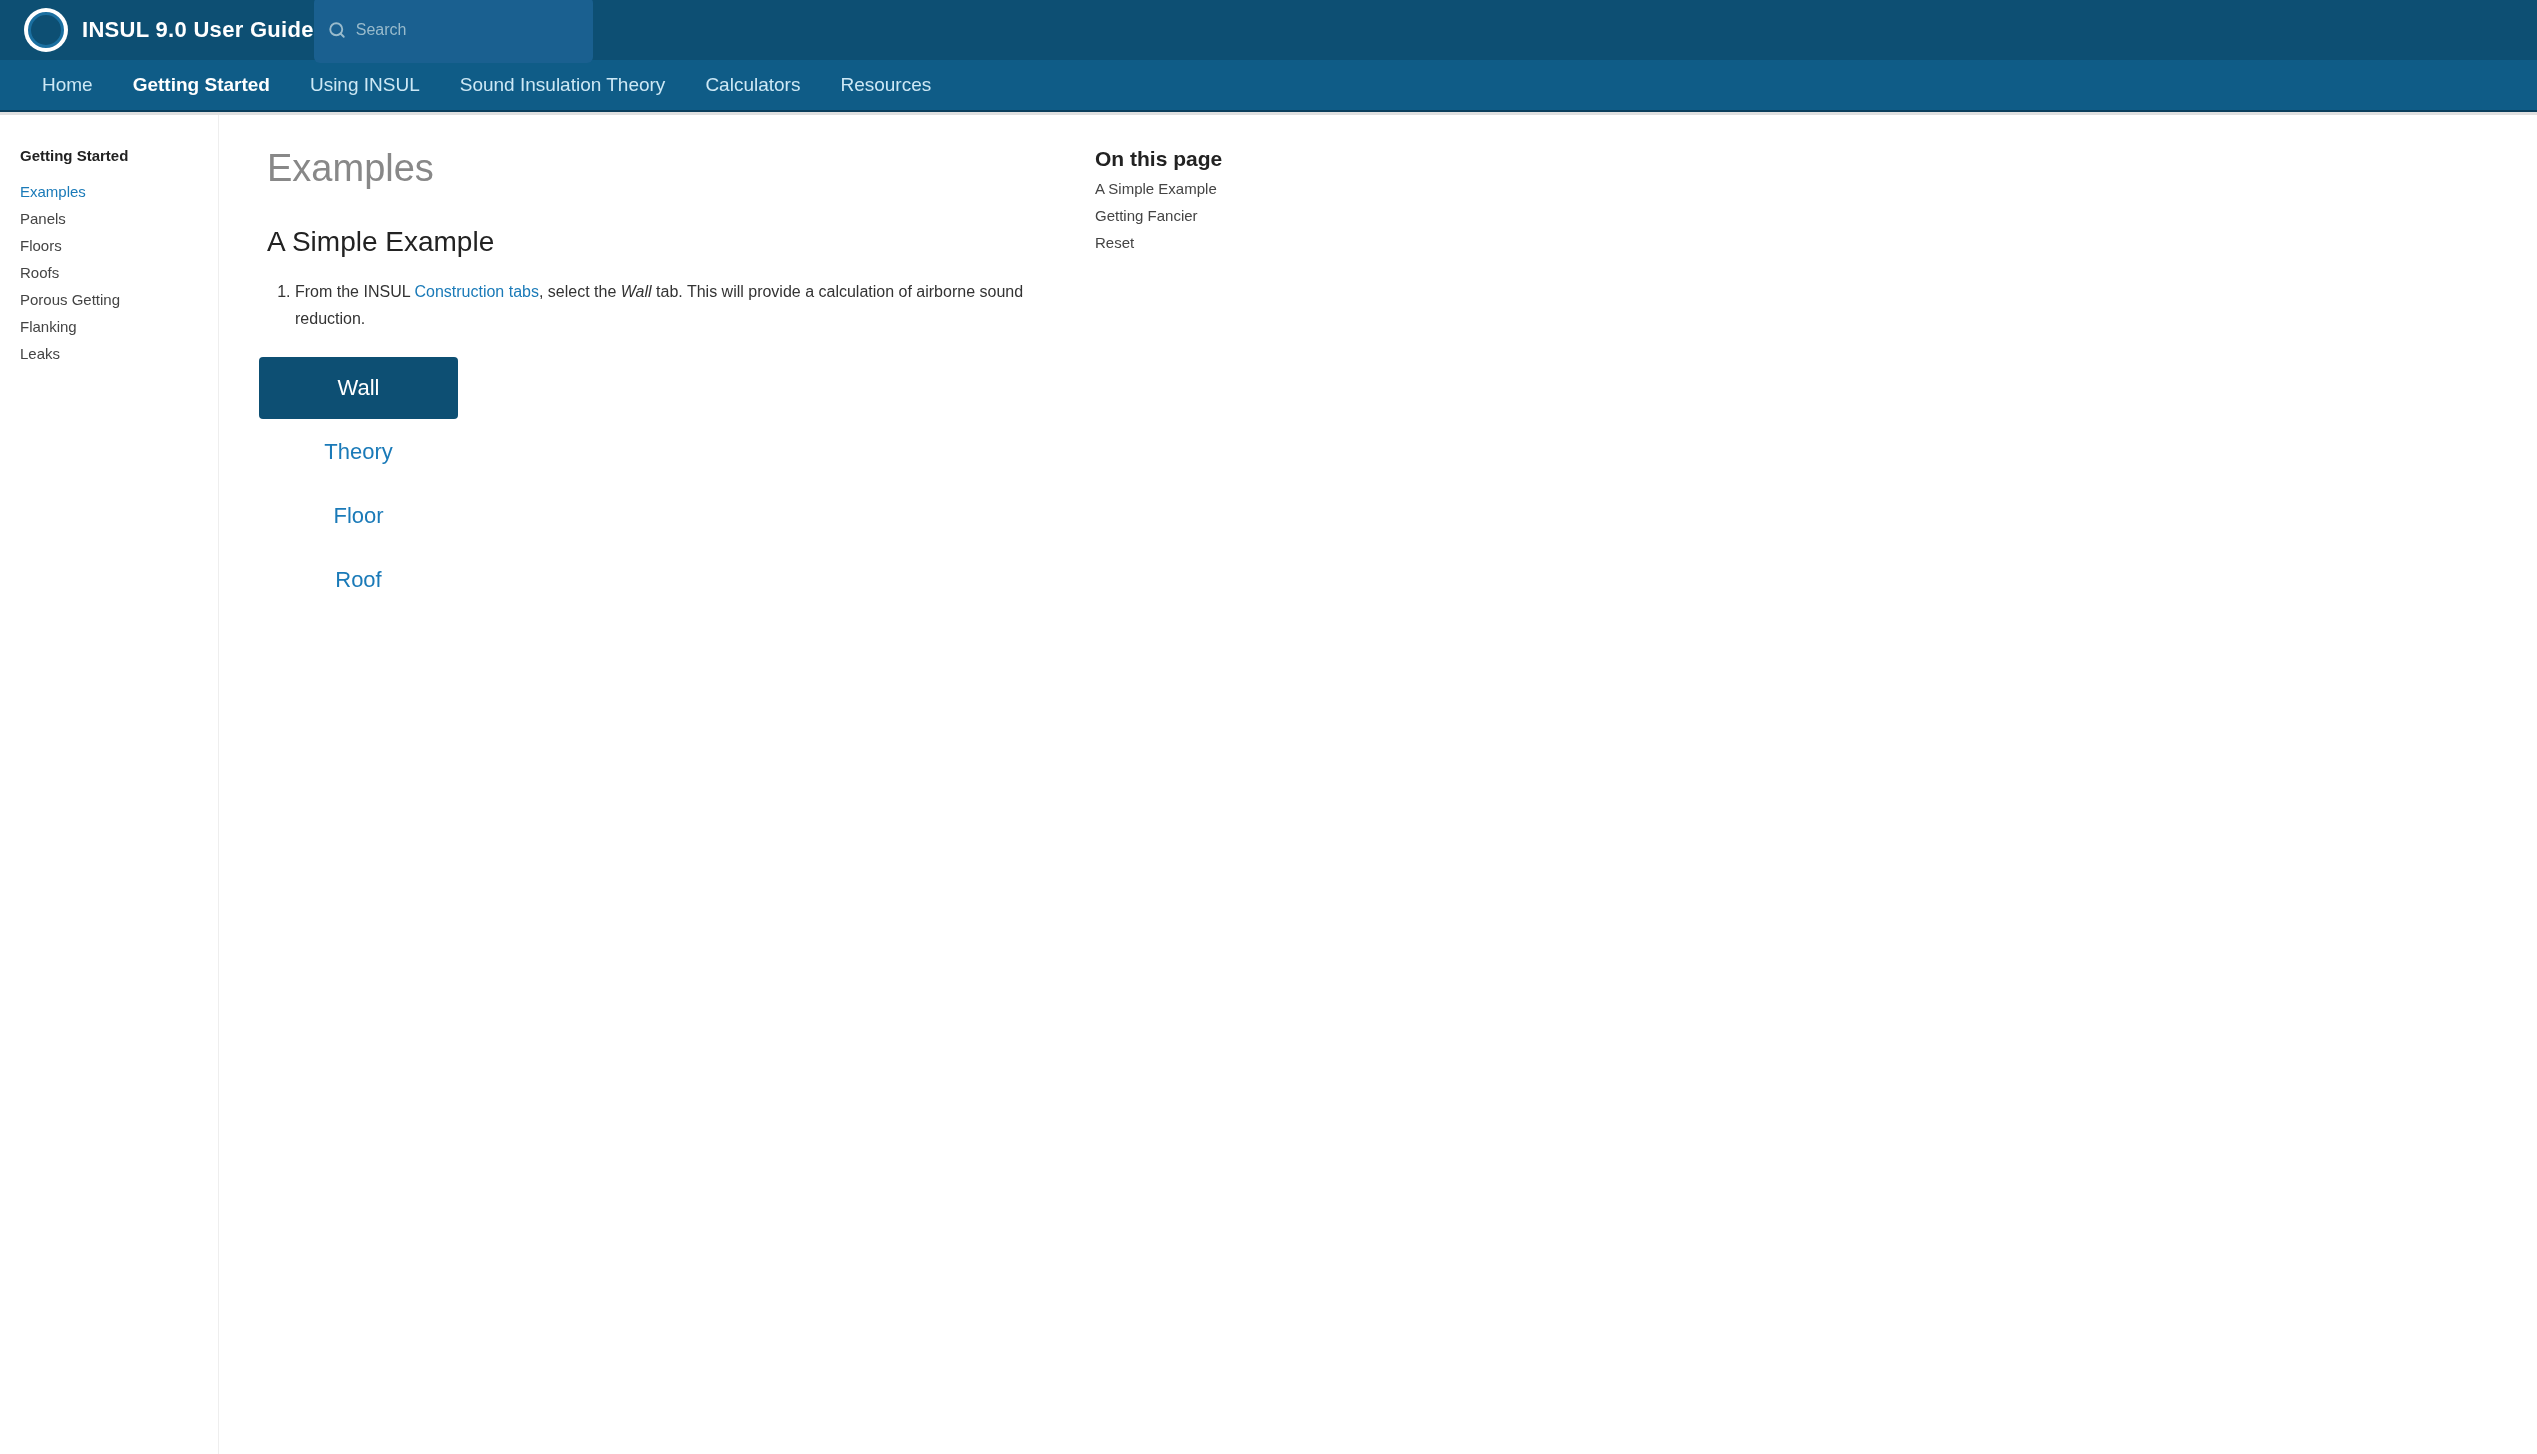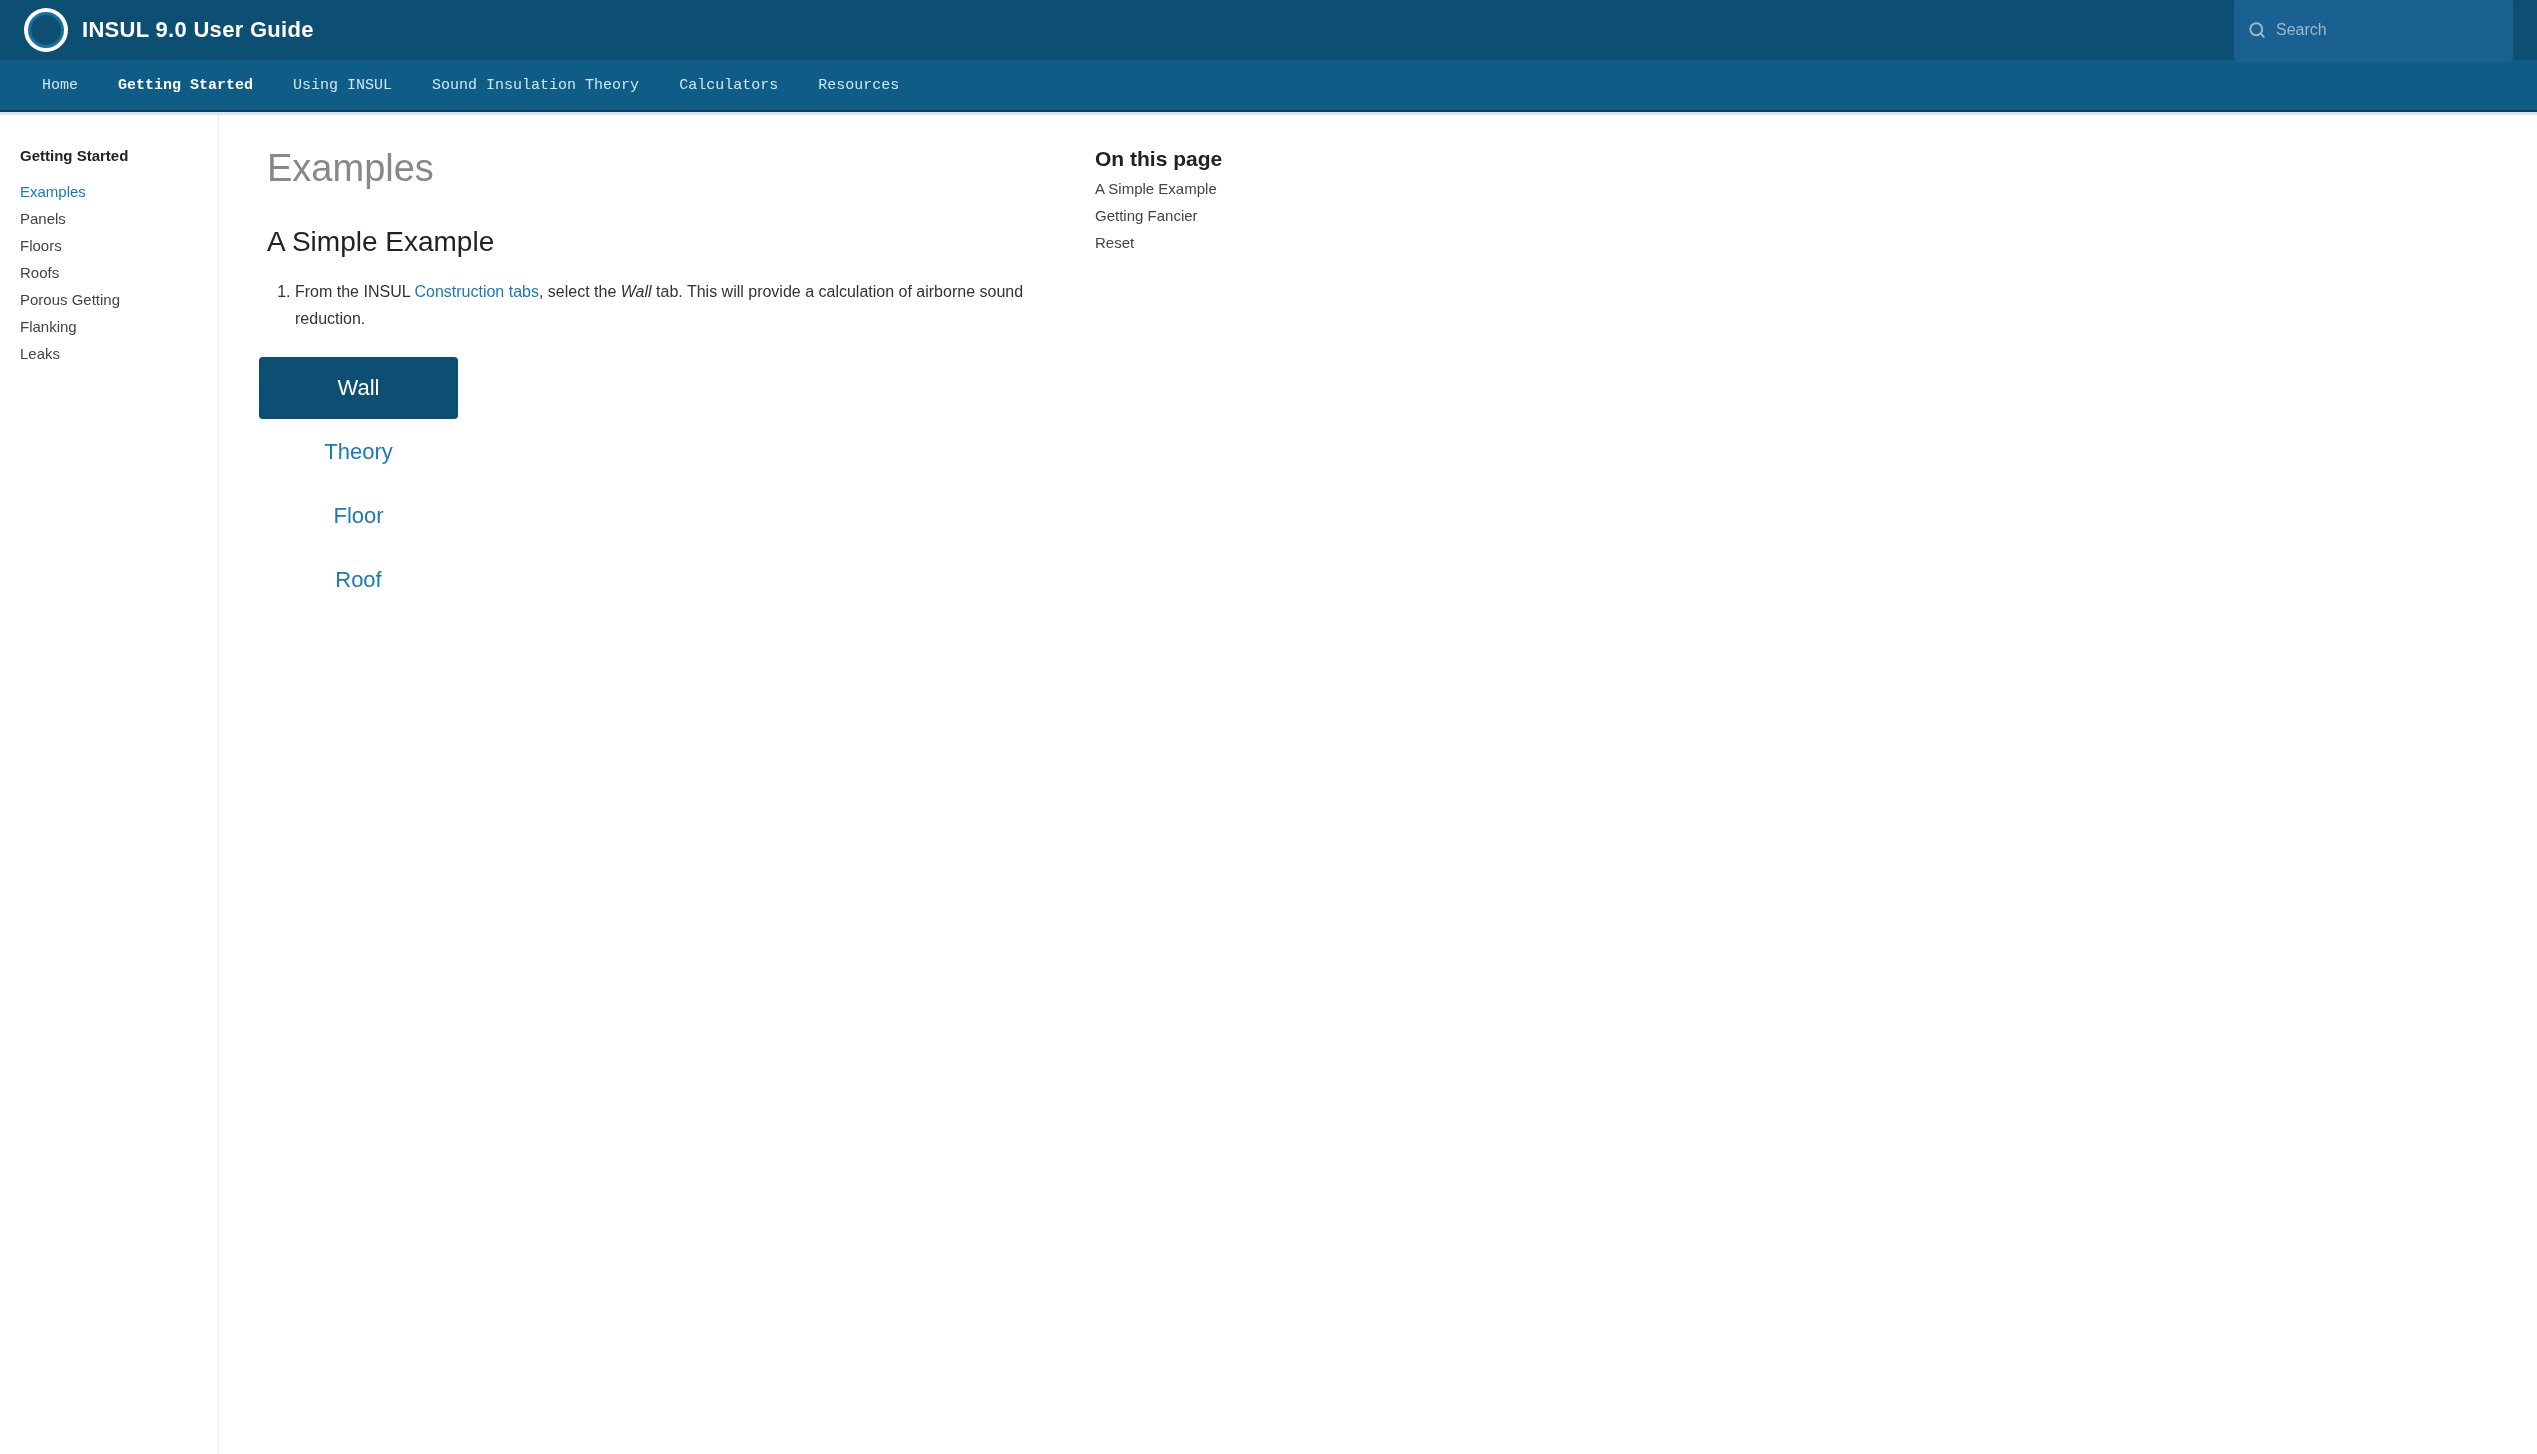--- a/index.html
+++ b/index.html
@@ -5,21 +5,21 @@
     * { box-sizing: border-box; margin: 0; padding: 0; }
     body { font-family: 'Segoe UI', Arial, sans-serif; font-size: 16px; color: #333; background: #fff; }
 
     
     .top-bar {
       background: #0d4f73;
       display: flex;
       align-items: center;
       padding: 0 24px;
       height: 60px;
-      justify-content: space-between;
+      justify-content: flex-start;
     }
     .top-bar-left {
       display: flex;
       align-items: center;
       gap: 14px;
     }
     .logo-icon {
       width: 44px;
       height: 44px;
       border-radius: 50%;
@@ -72,26 +72,25 @@
       background: #0f5c87;
       display: flex;
       align-items: center;
       padding: 0 24px;
       height: 52px;
       gap: 4px;
       border-bottom: 2px solid #0a3e5c;
     }
     .nav-item {
       color: #cde8f5;
-      font-size: 15px;
+      font-size: 19px;
       padding: 8px 18px;
       cursor: pointer;
       border-radius: 4px;
       text-decoration: none;
-      font-family: Liberation Mono, monospace;
     }
     .nav-item.active { color: #fff; font-weight: 600; }
 
     
     .divider-line {
       height: 3px;
       background: #e0e0e0;
     }
 
     

